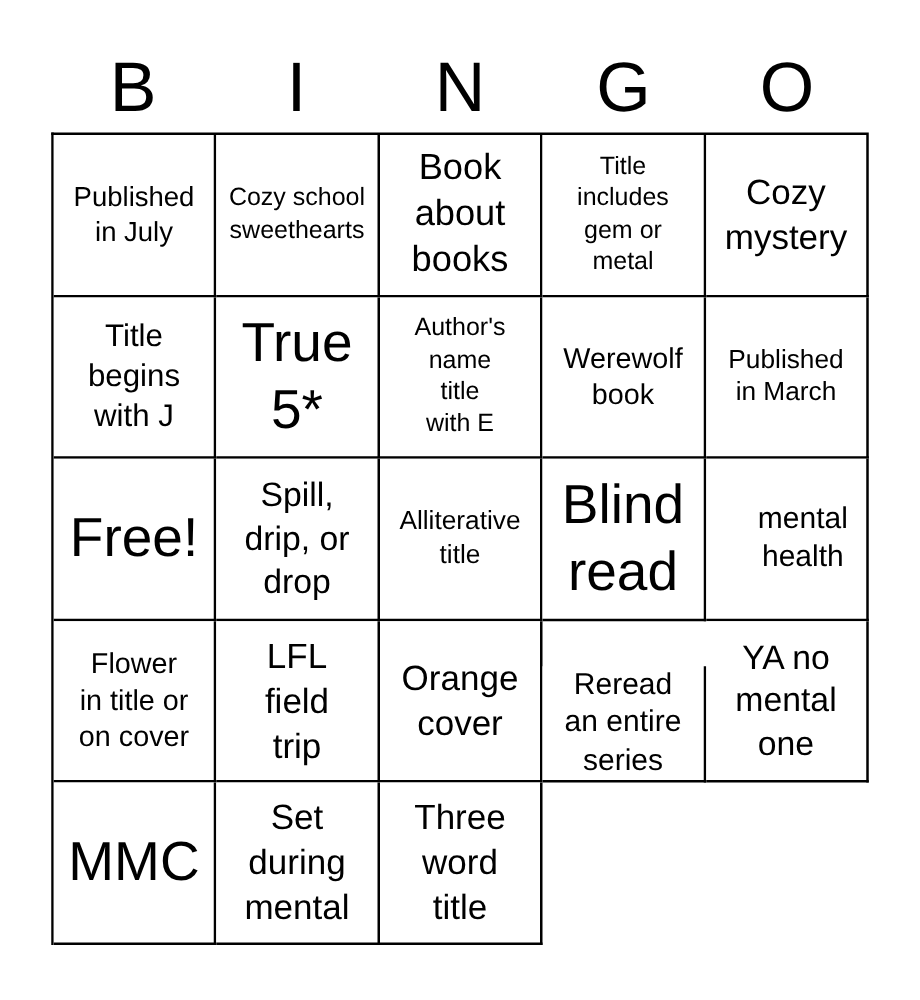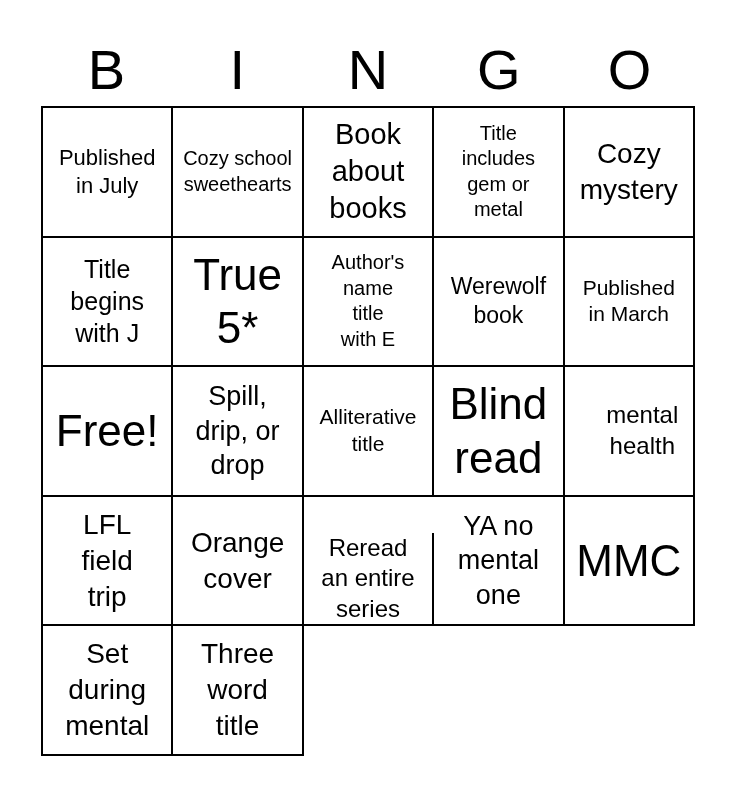--- a/index.html
+++ b/index.html
@@ -120,20 +120,23 @@
     <div class="cell fs27">Spill,
 drip, or
 drop</div>
     <div class="cell fs21">Alliterative
 title</div>
 
     <div class="cell fs44">Blind
 read</div>
     <div class="cell fs30">mental
 health</div>
+    <div class="cell fs23">Flower
+in title or
+on cover</div>
     <div class="cell fs28">LFL
 field
 trip</div>
     <div class="cell fs28">Orange
 cover</div>
 
     <div class="cell fs24">Reread
 an entire
 series</div>
     <div class="cell fs27">YA no

